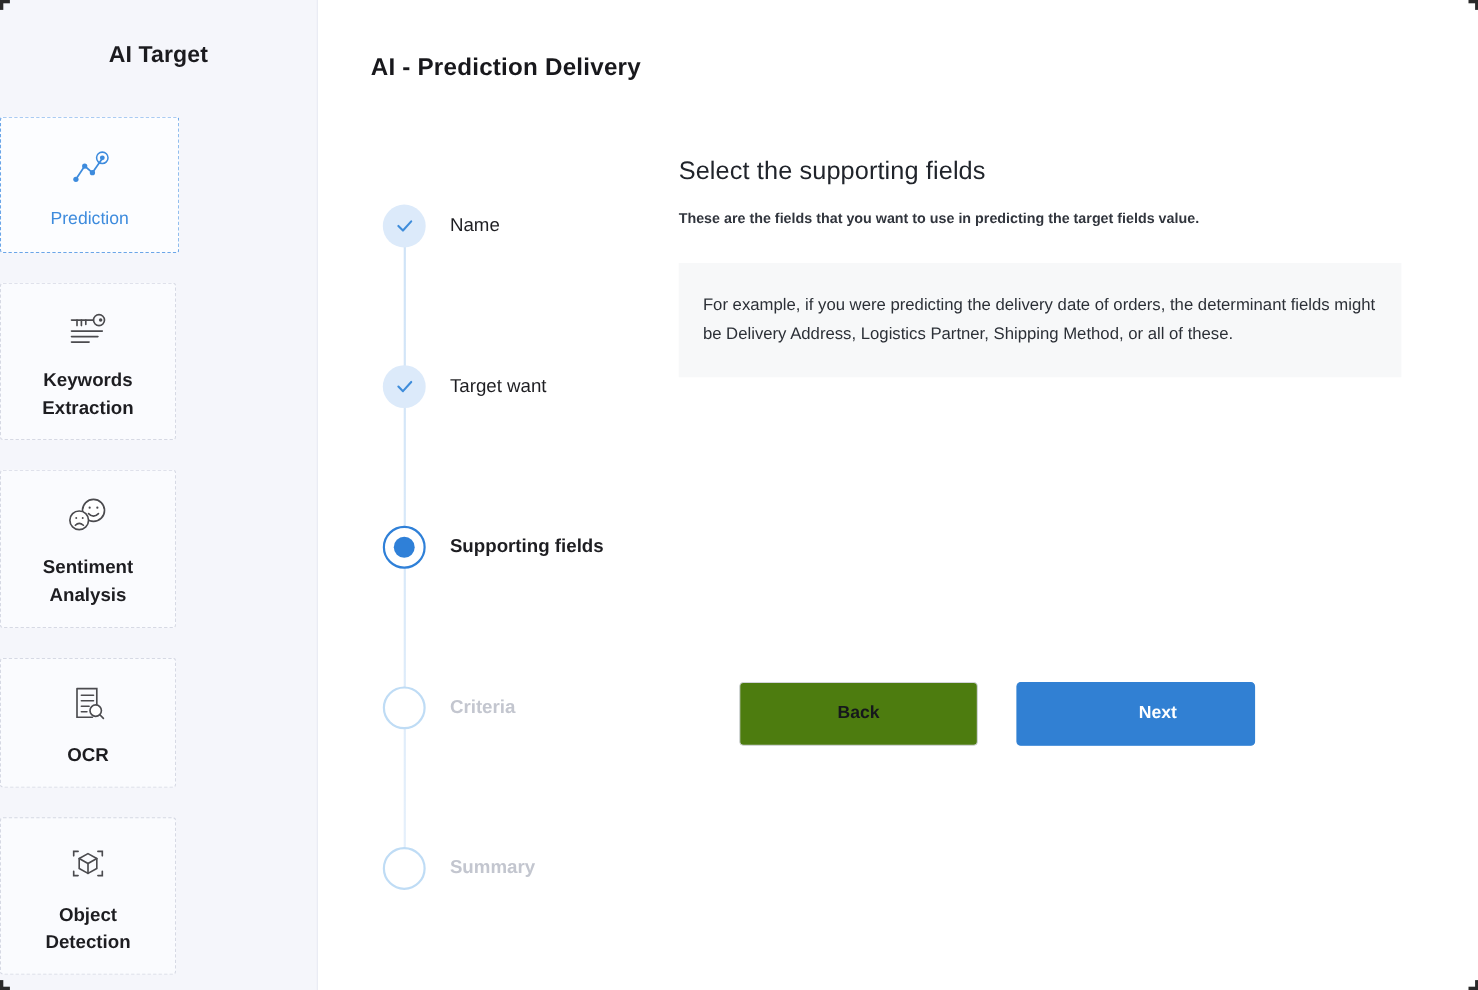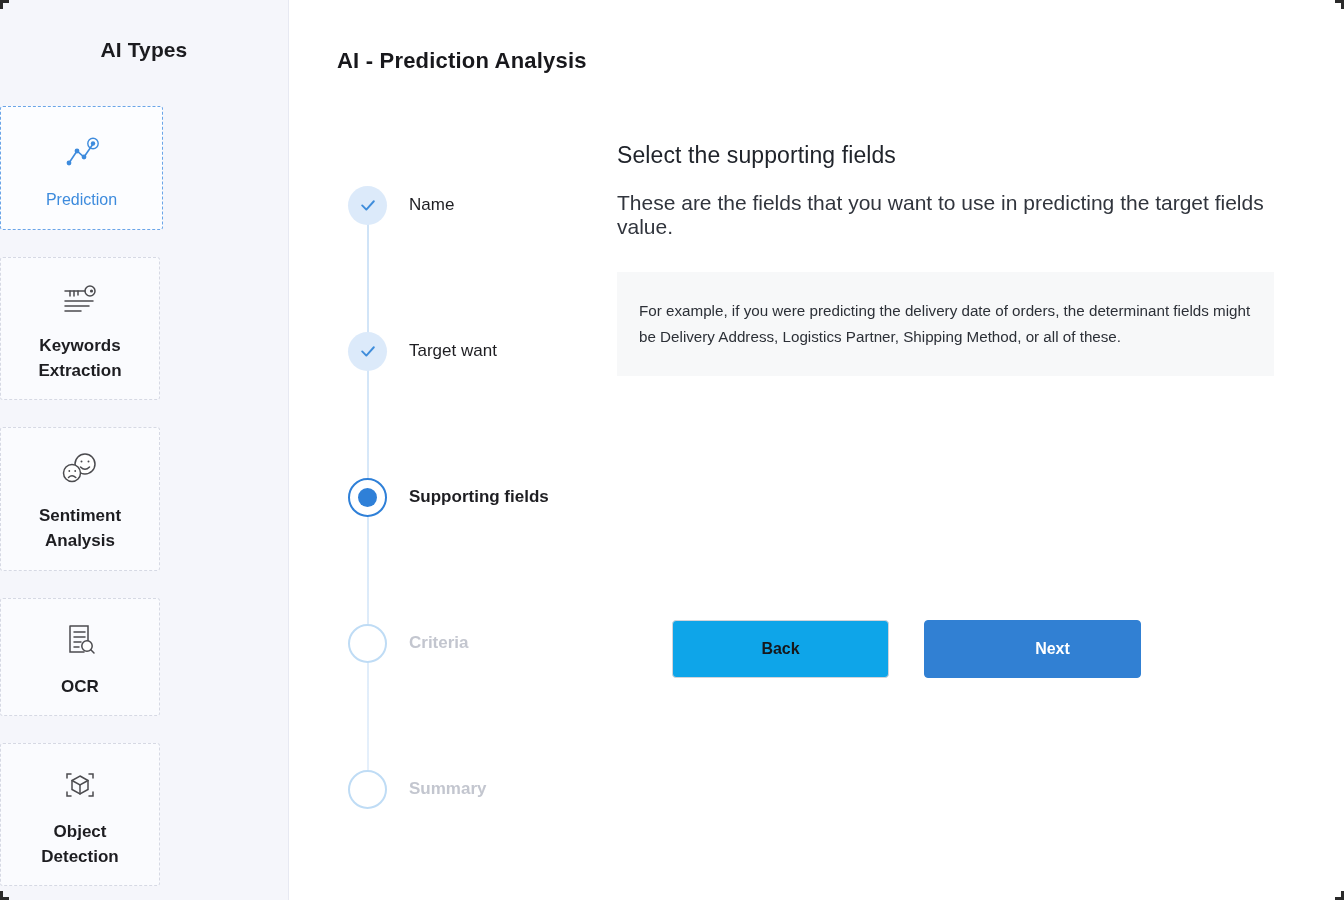--- a/index.html
+++ b/index.html
@@ -93,21 +93,21 @@
   .dot.current::after { content: ""; width: 19px; height: 19px; border-radius: 50%; background: #2f80d8; }
   .dot.todo { background: #fff; border: 2px solid #bfdcf5; }
   .check { width: 20px; height: 20px; display: block; }
   .step-label { margin-left: 22px; font-size: 17px; color: #1e1e22; }
   .step-label.current { font-weight: bold; }
   .step-label.todo { color: #c3c6cf; font-weight: bold; }
 
   
   .panel { flex: 1; padding-top: 4px; padding-right: 70px; }
   .panel-heading { font-size: 23px; color: #20242b; letter-spacing: .1px; }
-  .panel-sub { margin-top: 22px; font-size: 21px; color: #31353d; }
+  .panel-sub { margin-top: 22px; font-size: 13px; color: #31353d; font-weight: bold; }
 
   .tagbox {
     margin-top: 42px;
     border: 1.5px solid #4a90d9;
     border-radius: 3px;
     height: 52px;
     display: flex; align-items: center;
     padding: 0 8px;
     background: #fff;
     max-width: 631px;
@@ -136,35 +136,35 @@
     position: absolute; left: 383px; top: 620px;
     display: flex; gap: 35px;
   }
   .btn {
     width: 217px; height: 58px;
     border-radius: 4px;
     font-size: 16px; font-weight: bold;
     display: flex; align-items: center; justify-content: center;
     cursor: pointer;
   }
-  .btn-back { background: #0ea5e9; border: 1px solid #d2d4da; color: #16181c; }
+  .btn-back { background: #4d7c0f; border: 1px solid #d2d4da; color: #16181c; }
   .btn-next { background: #3180d3; border: 1px solid #3180d3; color: #fff; padding-left: 40px; }
 </style>
 </head>
 <body>
 
 <div class="app">
 
   <span class="cmark tl"></span>
   <span class="cmark tr"></span>
   <span class="cmark bl"></span>
   <span class="cmark br"></span>
 
   <aside class="sidebar">
-    <div class="sidebar-title">AI Types</div>
+    <div class="sidebar-title">AI Target</div>
 
     <div class="tiles">
 
       <div class="tile active">
         <div class="tile-icon">
           <svg width="40" height="36" viewBox="0 0 40 36">
             <polyline points="7,30 15,18 22,24 31,11" fill="none" stroke="#3d8bdd" stroke-width="1.6"></polyline>
             <circle cx="7" cy="30" r="2.4" fill="#3d8bdd"></circle>
             <circle cx="15" cy="18" r="2.4" fill="#3d8bdd"></circle>
             <circle cx="22" cy="24" r="2.4" fill="#3d8bdd"></circle>
@@ -246,21 +246,21 @@
           </svg>
         </div>
         <div class="tile-label" style="white-space:pre-line">Object
 Detection</div>
       </div>
 
     </div>
   </aside>
 
   <section class="main">
-    <h1 class="page-title">AI - Prediction Analysis</h1>
+    <h1 class="page-title">AI - Prediction Delivery</h1>
 
     <div class="content">
 
       <div class="stepper">
         <div class="stepper-line"></div>
 
         <div class="step">
           <div class="dot done">
             <svg class="check" viewBox="0 0 24 24">
                 <polyline points="5,12.5 10,17.5 19,7.5" fill="none" stroke="#3f8ddb" stroke-width="2.3" stroke-linecap="round" stroke-linejoin="round"></polyline>

